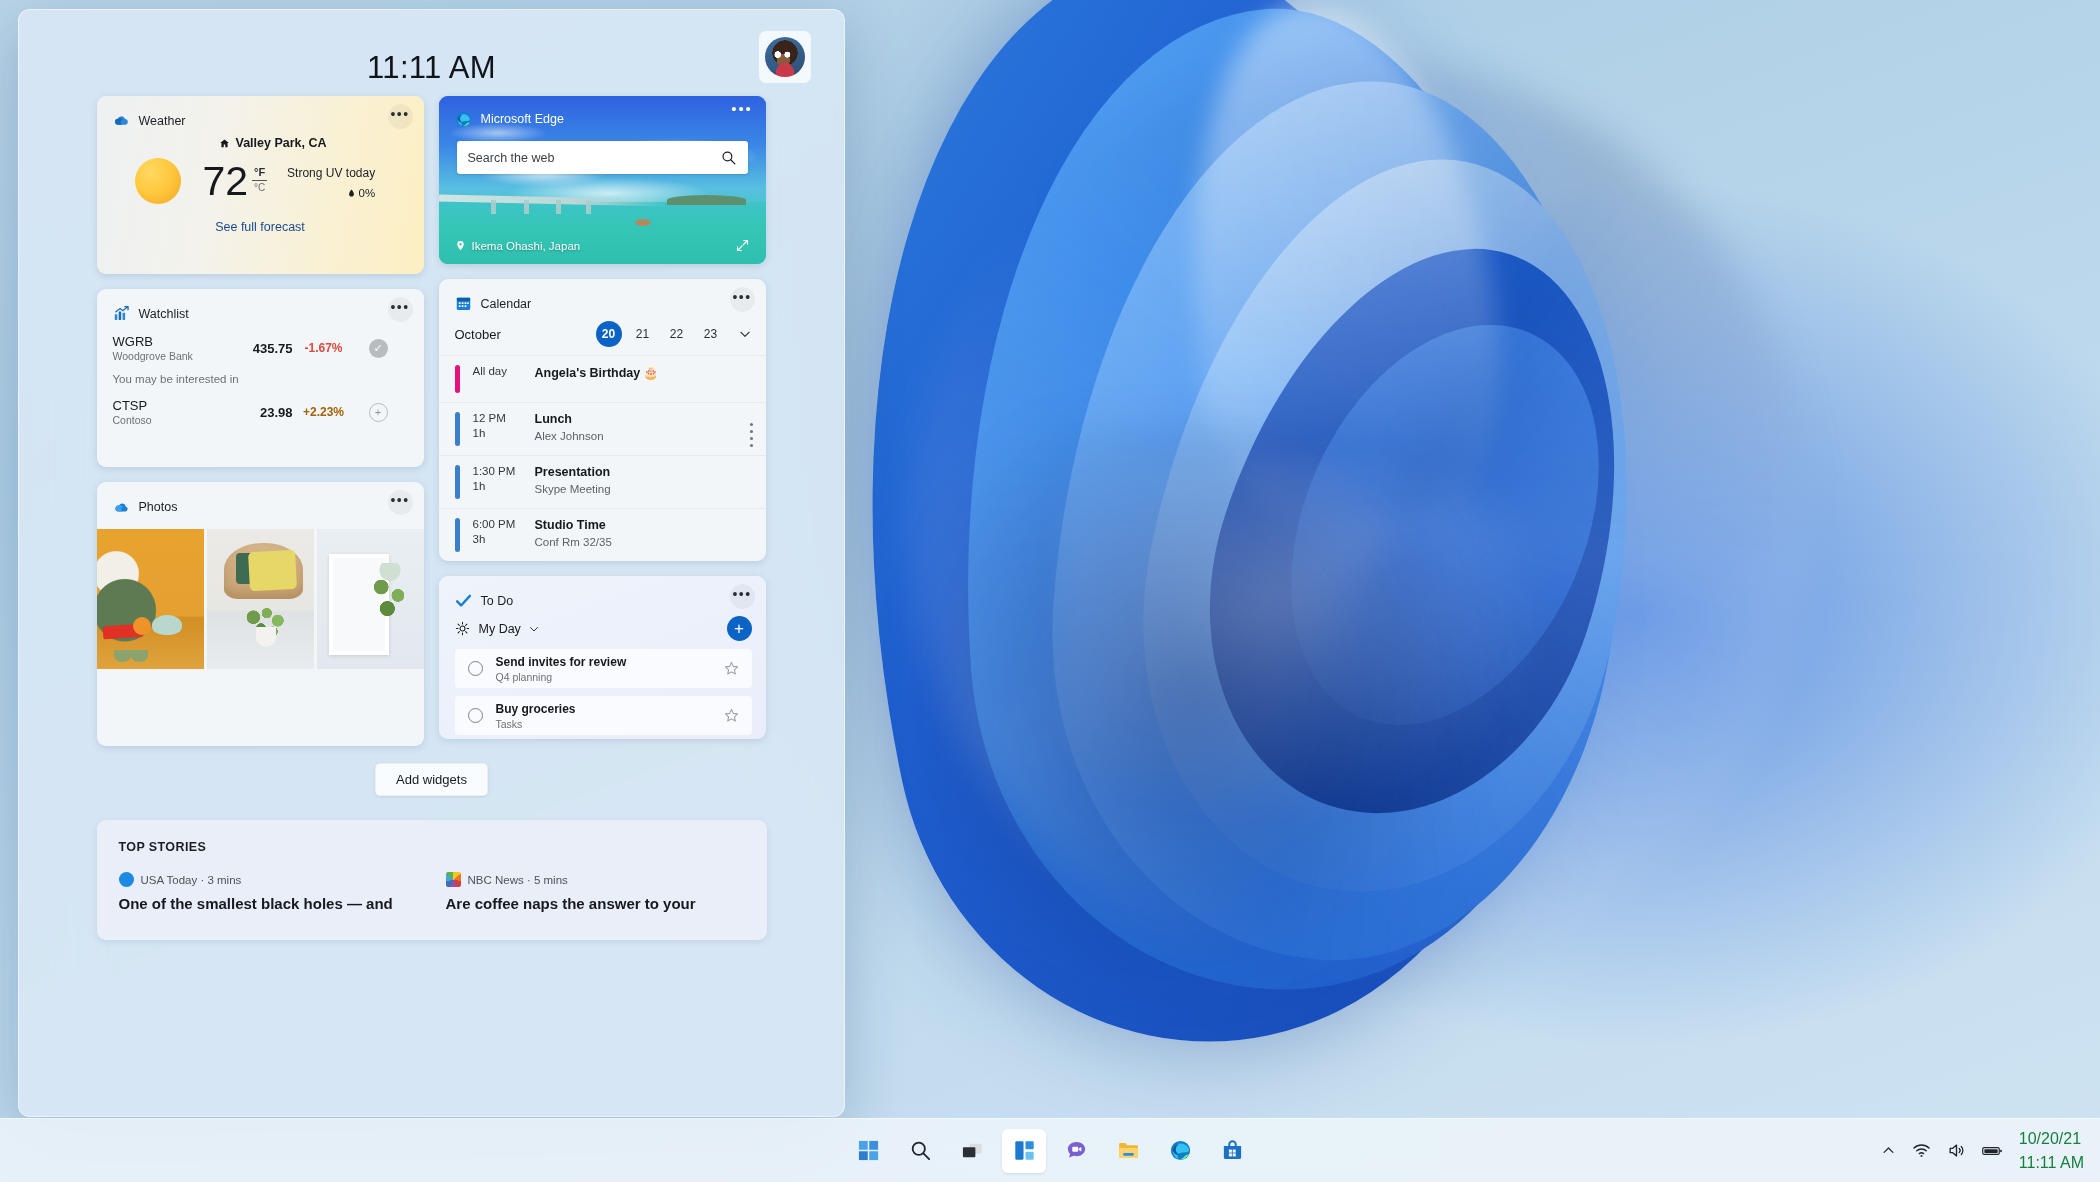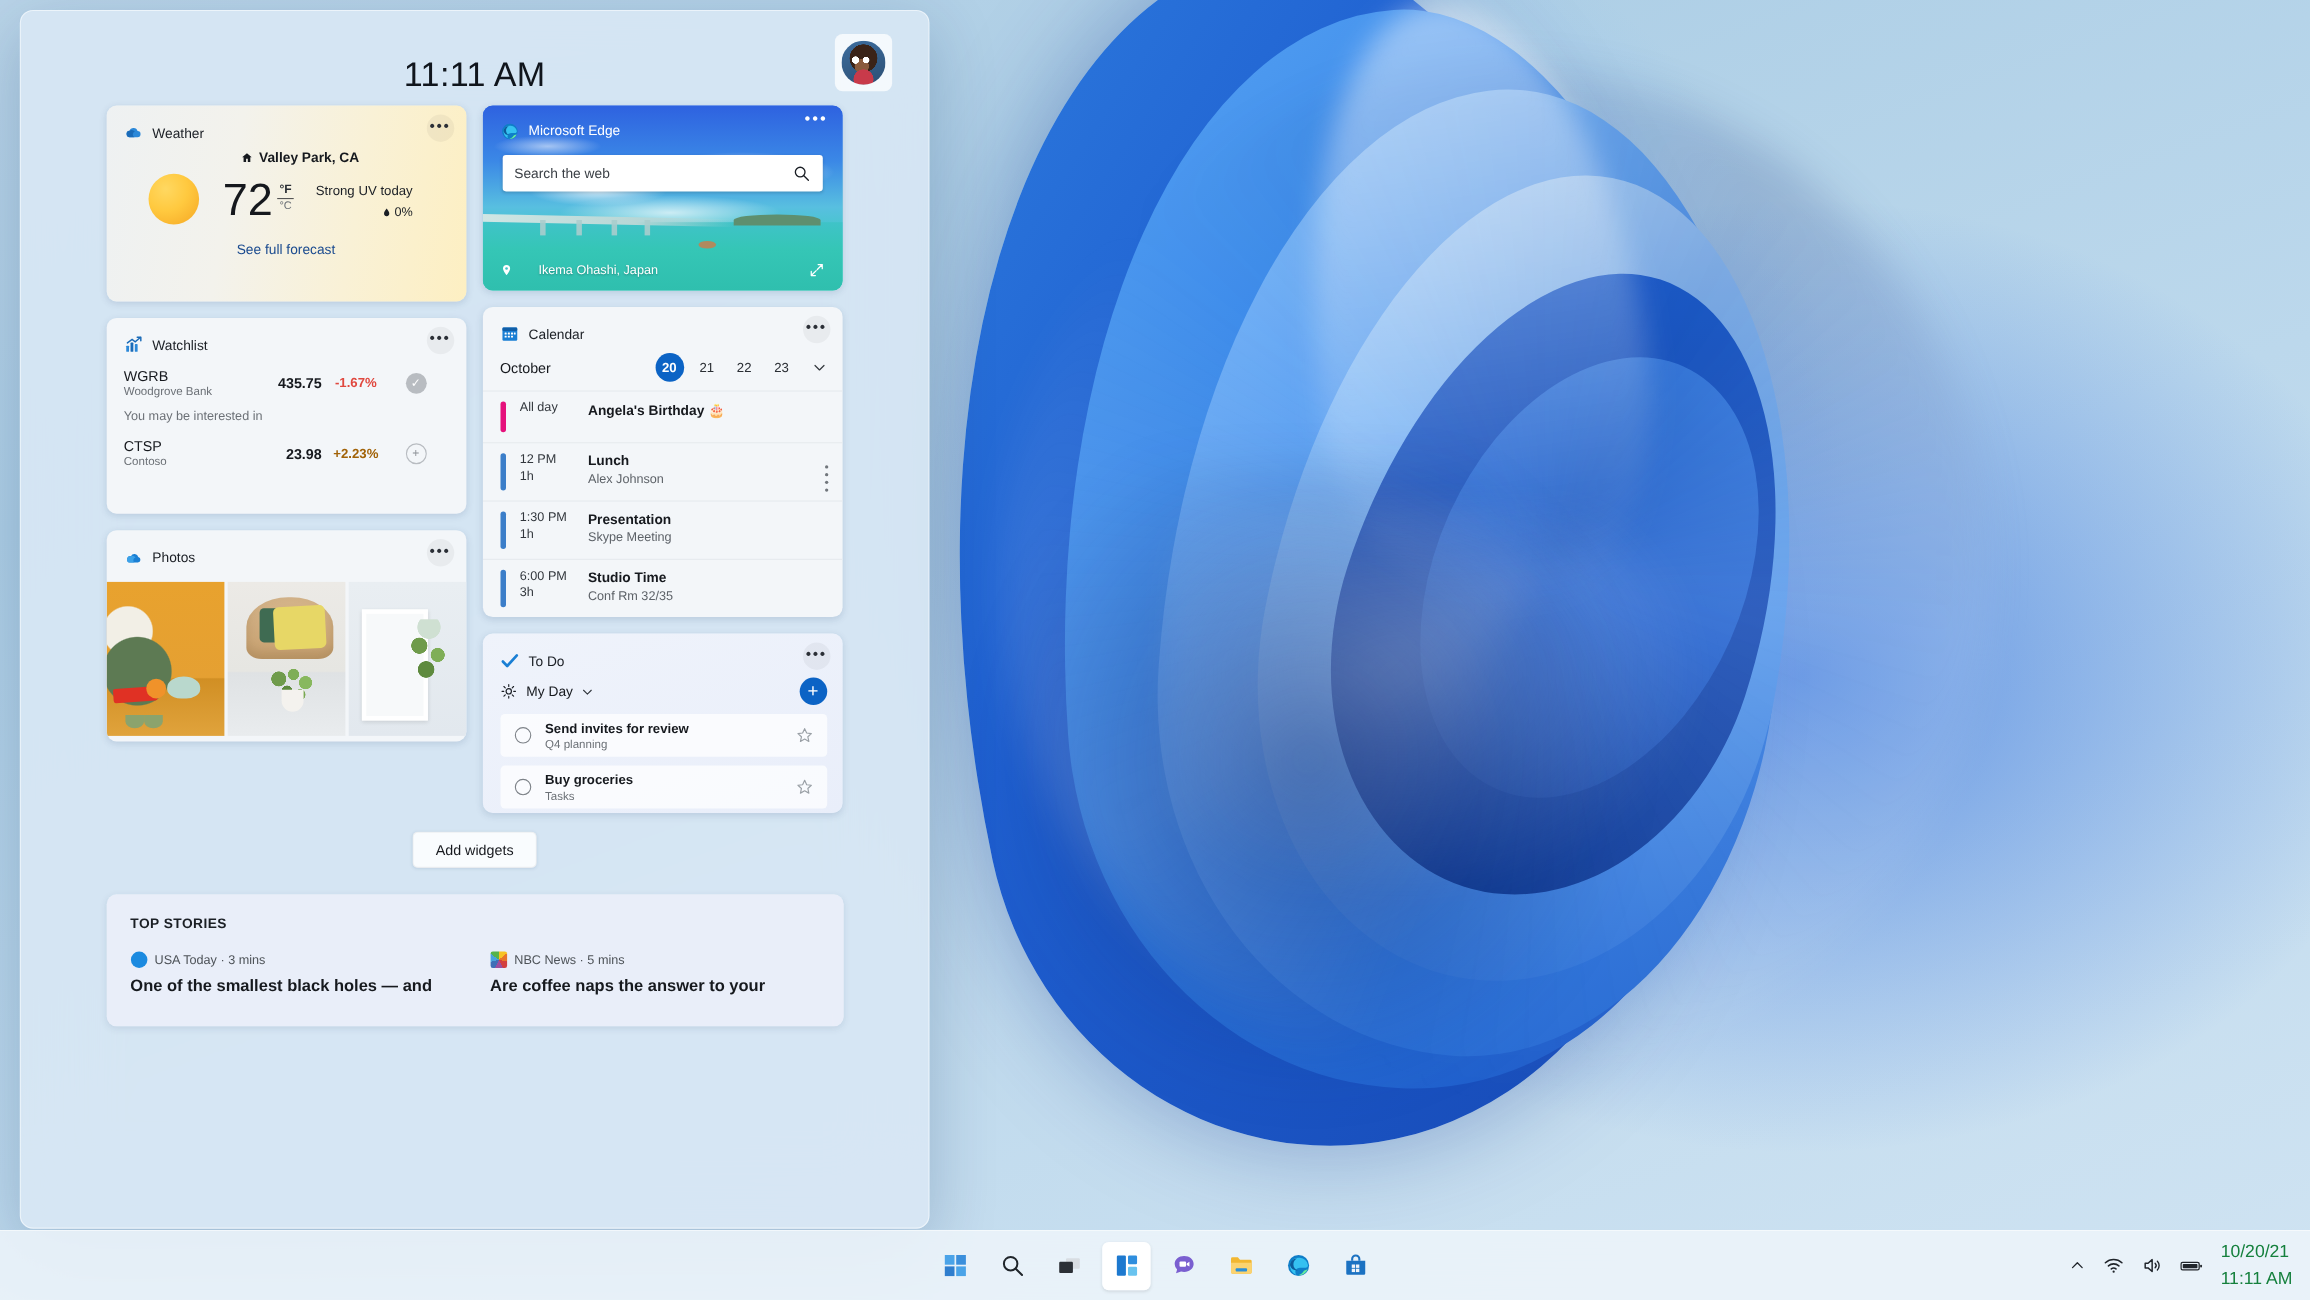--- a/index.html
+++ b/index.html
@@ -250,21 +250,21 @@
     width: 19px; height: 19px; border-radius: 50%;
     margin-left: 14px; flex: none;
     display: flex; align-items: center; justify-content: center;
     font-size: 11px; cursor: pointer;
   }
   .act-check { background: #b8bcc1; color: #fff; }
   .act-plus { border: 1px solid #b8bcc1; color: #8e9298; }
   #watchlist-note { font-size: 11.5px; color: #6c7177; padding: 2px 16px 4px 16px; }
 
   
-  #photos-widget { height: 192px; }
+  #photos-widget { height: 264px; }
   #photos-sub { display: flex; align-items: flex-start; padding: 2px 16px 0 16px; }
   #photos-title { font-size: 15px; color: #16191e; }
   #photos-meta { font-size: 11.5px; color: #5d6268; margin-top: 2px; }
   #photos-seeall { margin-left: auto; font-size: 12.5px; color: #1b4b8f; cursor: pointer; margin-top: 4px; }
   #photos-strip {
     display: flex; gap: 3px; margin-top: 11px; height: 140px; padding: 0 0 0 0;
   }
   .photo {
     flex: 1; position: relative; overflow: hidden;
   }
@@ -411,21 +411,21 @@
     flex: 1; border: 0; outline: 0; background: transparent;
     font-family: inherit; font-size: 12.5px; color: #1b1f25;
   }
   #edge-search-input::placeholder { color: #3a3f45; }
   #edge-footer {
     position: absolute; z-index: 3; left: 0; right: 0; bottom: 11px;
     display: flex; align-items: center; padding: 0 16px;
   }
   #edge-place {
     color: #fff; font-size: 11.5px;
-    display: flex; align-items: center; gap: 24px;
+    display: flex; align-items: center; gap: 6px;
     text-shadow: 0 1px 2px rgba(0,0,0,0.3);
   }
   #edge-expand { margin-left: auto; color: #fff; cursor: pointer; display:flex; }
 
   
   #calendar-widget { }
   #cal-strip {
     display: flex; align-items: center;
     padding: 6px 14px 8px 16px;
   }

